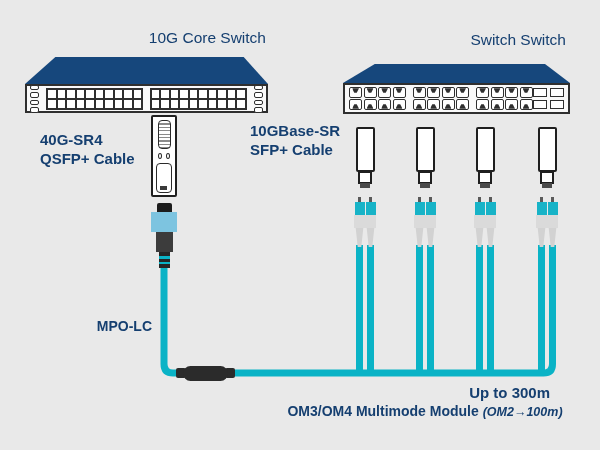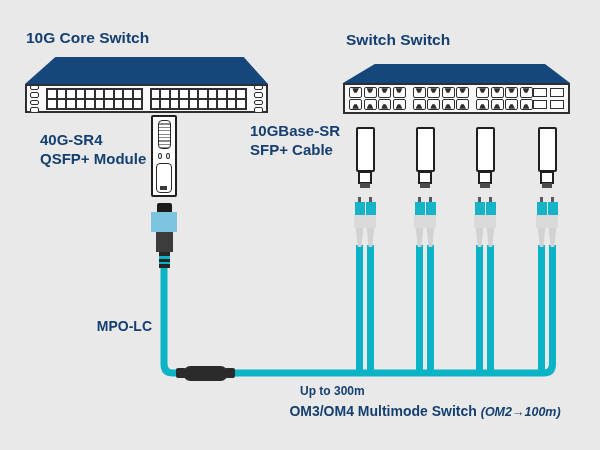--- a/index.html
+++ b/index.html
@@ -5,21 +5,21 @@
   :root{
     --c-background:#e9e9e9; --c-navy:#16477c; --c-text:#153f70;
     --c-outline:#2f2f2f; --c-panel:#f9f9f9; --c-cable:#0ab3c6;
     --c-mpo_body:#7dc4e0; --c-lc_body:#17b3c7; --c-lc_latch:#dadada;
     --c-dark:#2b2b2b;
   }
   html,body{margin:0;padding:0;}
   #stage{position:relative;width:600px;height:450px;background:var(--c-background);
          font-family:"Liberation Sans",sans-serif;overflow:hidden;}
   .abs{position:absolute;}
-  .title{font-weight:700;font-size:15.5px;color:var(--c-text);text-align:left;}
+  .title{font-weight:400;font-size:15.5px;color:var(--c-text);text-align:right;}
   .lbl{font-weight:700;color:var(--c-text);}
   
   .trap{background:var(--c-navy);}
   .panel{background:var(--c-panel);border:2px solid var(--c-outline);box-sizing:border-box;
          display:flex;align-items:center;justify-content:space-between;padding:0 2px;z-index:2;}
   .ear{display:flex;flex-direction:column;gap:2px;align-items:center;width:11px;}
   .ear .slot{width:7px;height:3.5px;border:1px solid var(--c-outline);border-radius:2px;background:#fff;}
   .portgrid{display:grid;border:1.5px solid var(--c-outline);background:#fff;}
   .portgrid .cell{width:9.5px;height:10px;border:1px solid var(--c-outline);box-sizing:border-box;background:#fff;}
   .rj45row{display:flex;gap:7px;}
@@ -270,25 +270,25 @@
       <div class="lc-latch abs" style="left: 536px; top: 215px; width: 11px; height: 13px; z-index: 2;"></div>
       <div class="lc-boot abs" style="left: 536.5px; top: 228px; width: 10px; height: 19px; z-index: 2;"></div>
       <div class="lc-stub abs" style="left: 551px; top: 197px; width: 3px; height: 5px; z-index: 2;"></div>
       <div class="lc-body abs" style="left: 547.5px; top: 202px; width: 10px; height: 13px; z-index: 2;"></div>
       <div class="lc-latch abs" style="left: 547px; top: 215px; width: 11px; height: 13px; z-index: 2;"></div>
       <div class="lc-boot abs" style="left: 547.5px; top: 228px; width: 10px; height: 19px; z-index: 2;"></div>
     </div>
 
   <div class="abs lbl" style="left:40px;top:130px;font-size:15px;line-height:19px;">
     <div>40G-SR4</div>
-    <div>QSFP+ Module</div>
+    <div>QSFP+ Cable</div>
   </div>
   <div class="abs lbl" style="left:250px;top:122px;font-size:15px;line-height:18.5px;">
     <div>10GBase-SR</div>
     <div>SFP+ Cable</div>
   </div>
   <div class="abs lbl" style="left:56px;top:318px;width:96px;font-size:14px;text-align:right;">MPO-LC</div>
-  <div class="abs lbl" style="left:300px;top:384px;width:250px;font-size:12px;text-align:left;">Up to 300m</div>
+  <div class="abs lbl" style="left:300px;top:384px;width:250px;font-size:15px;text-align:right;">Up to 300m</div>
   <div class="abs lbl" style="left:245px;top:403px;width:360px;font-size:14px;text-align:center;">
-    <span>OM3/OM4 Multimode Switch</span>
+    <span>OM3/OM4 Multimode Module</span>
     <span style="font-size:12.5px;font-style:italic;">(OM2→100m)</span>
   </div>
 </div>
 
 </body></html>

